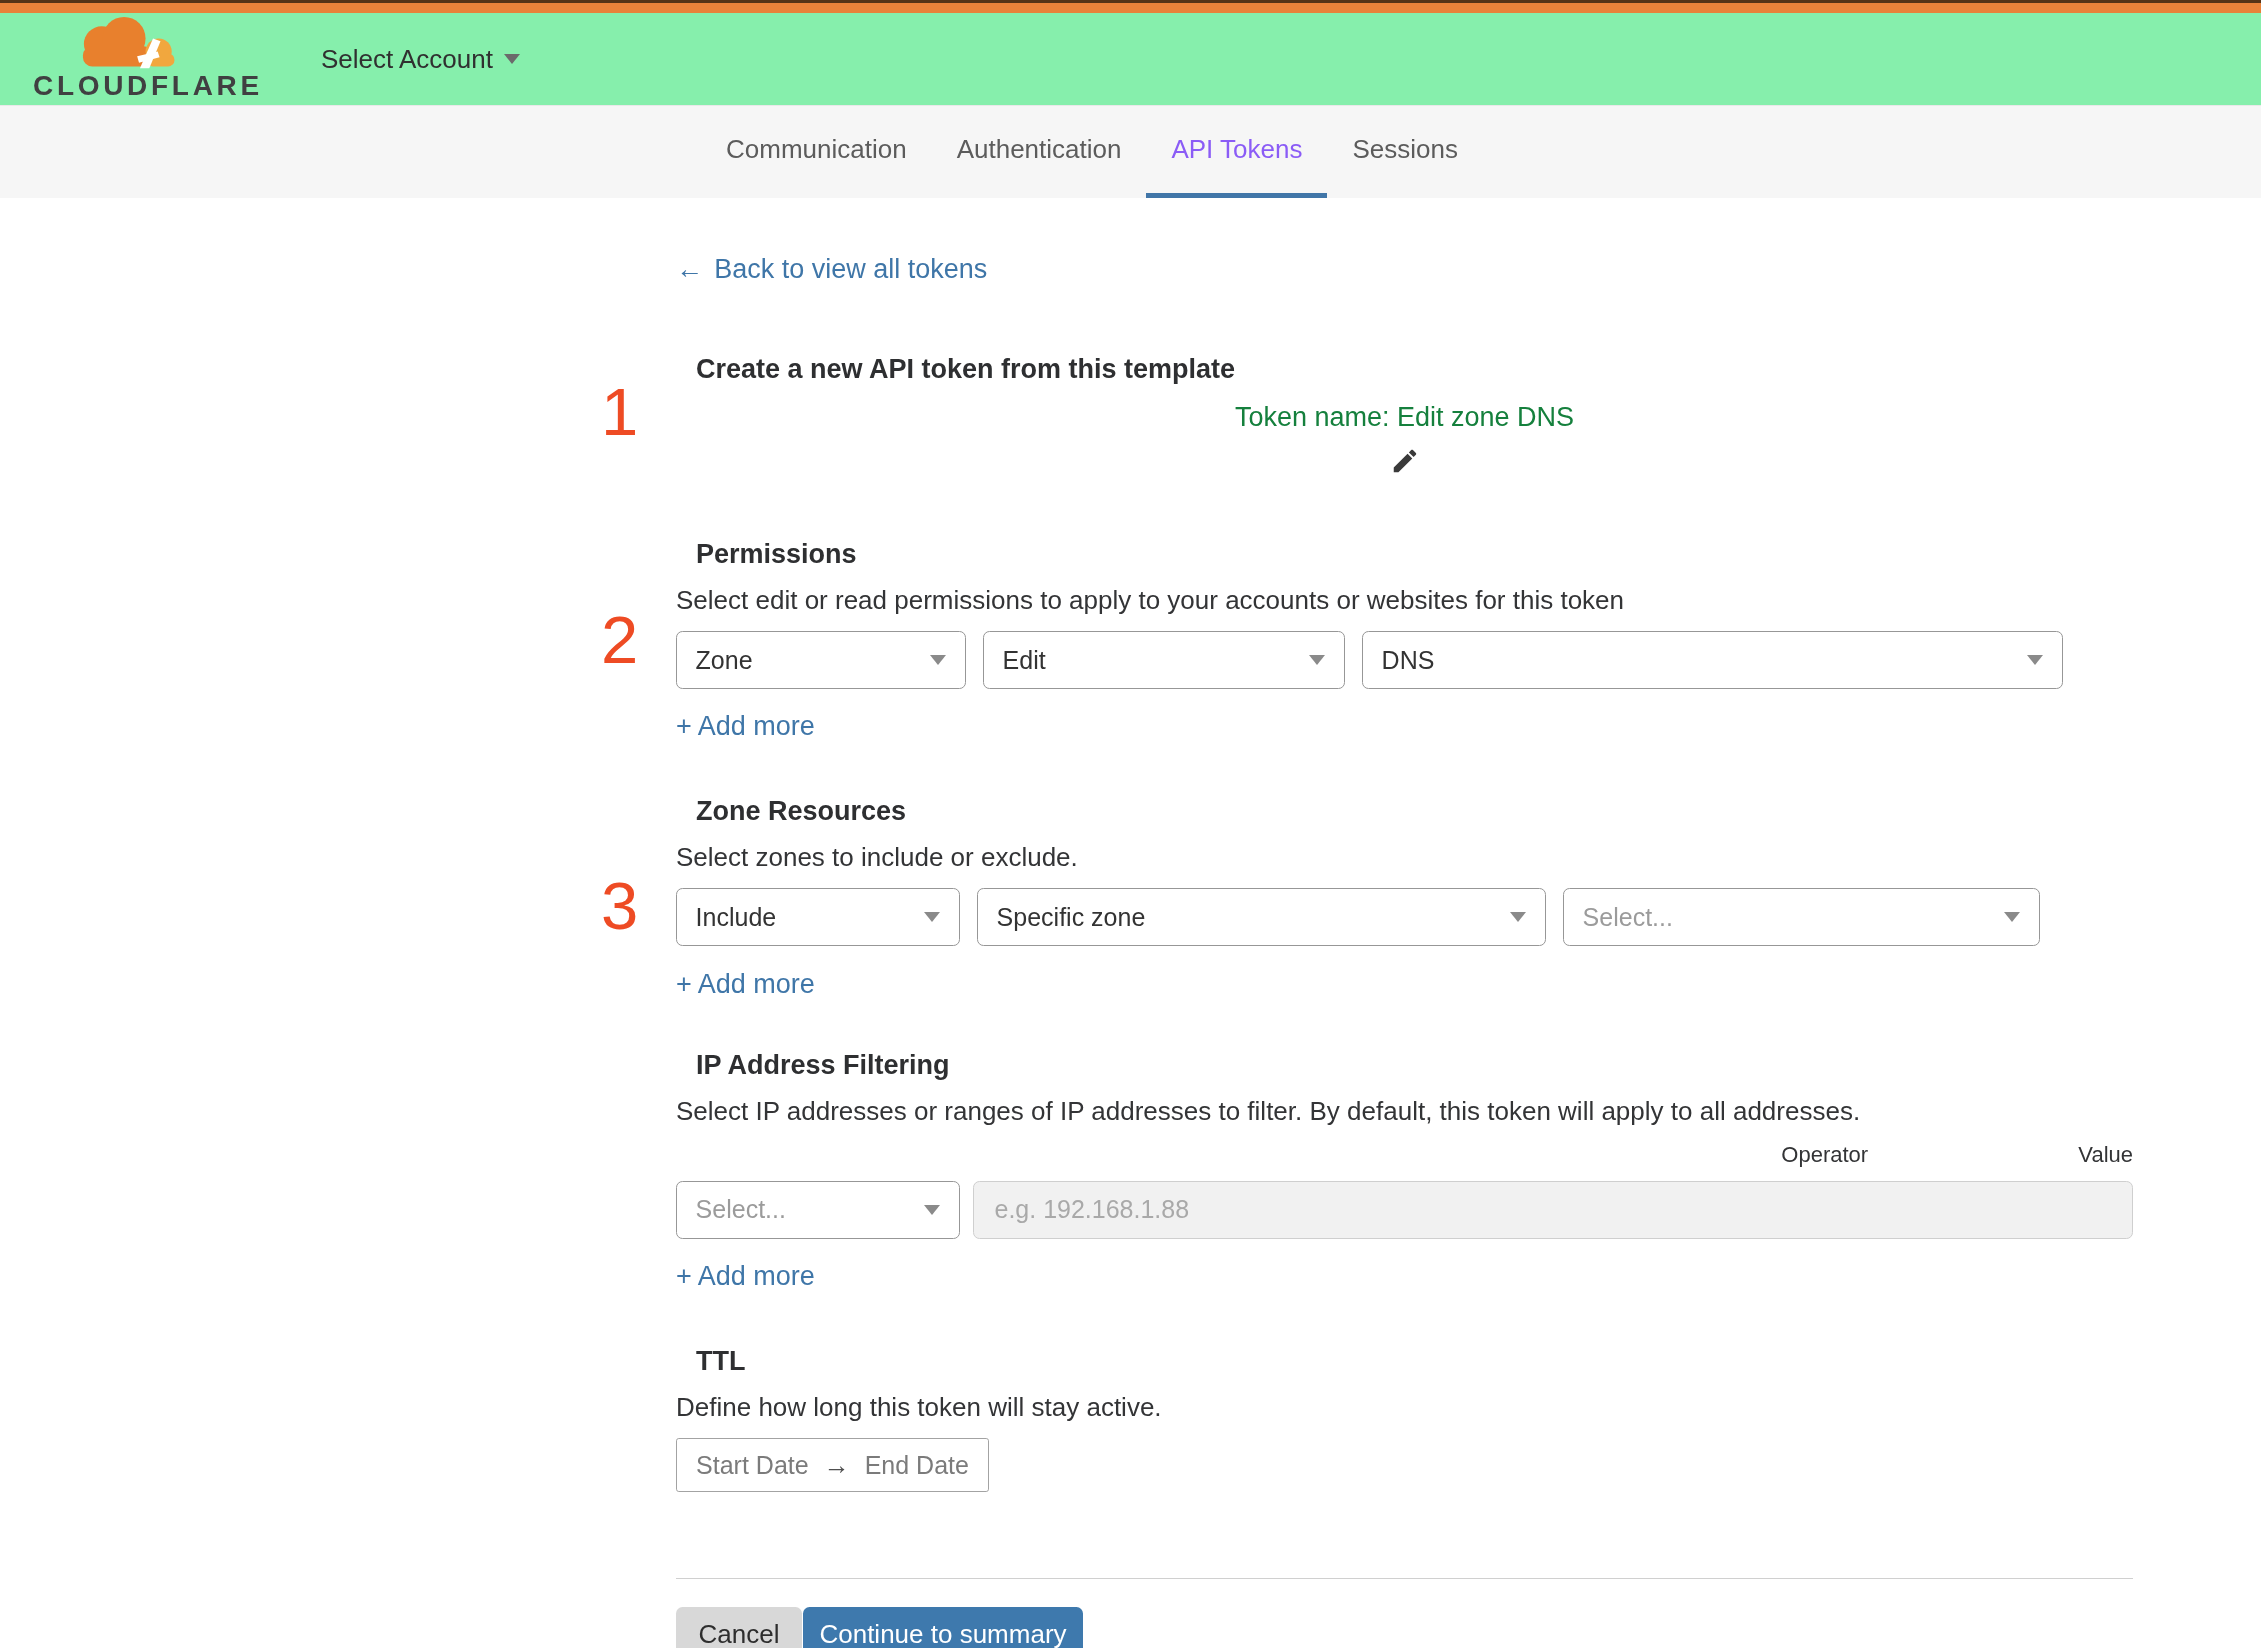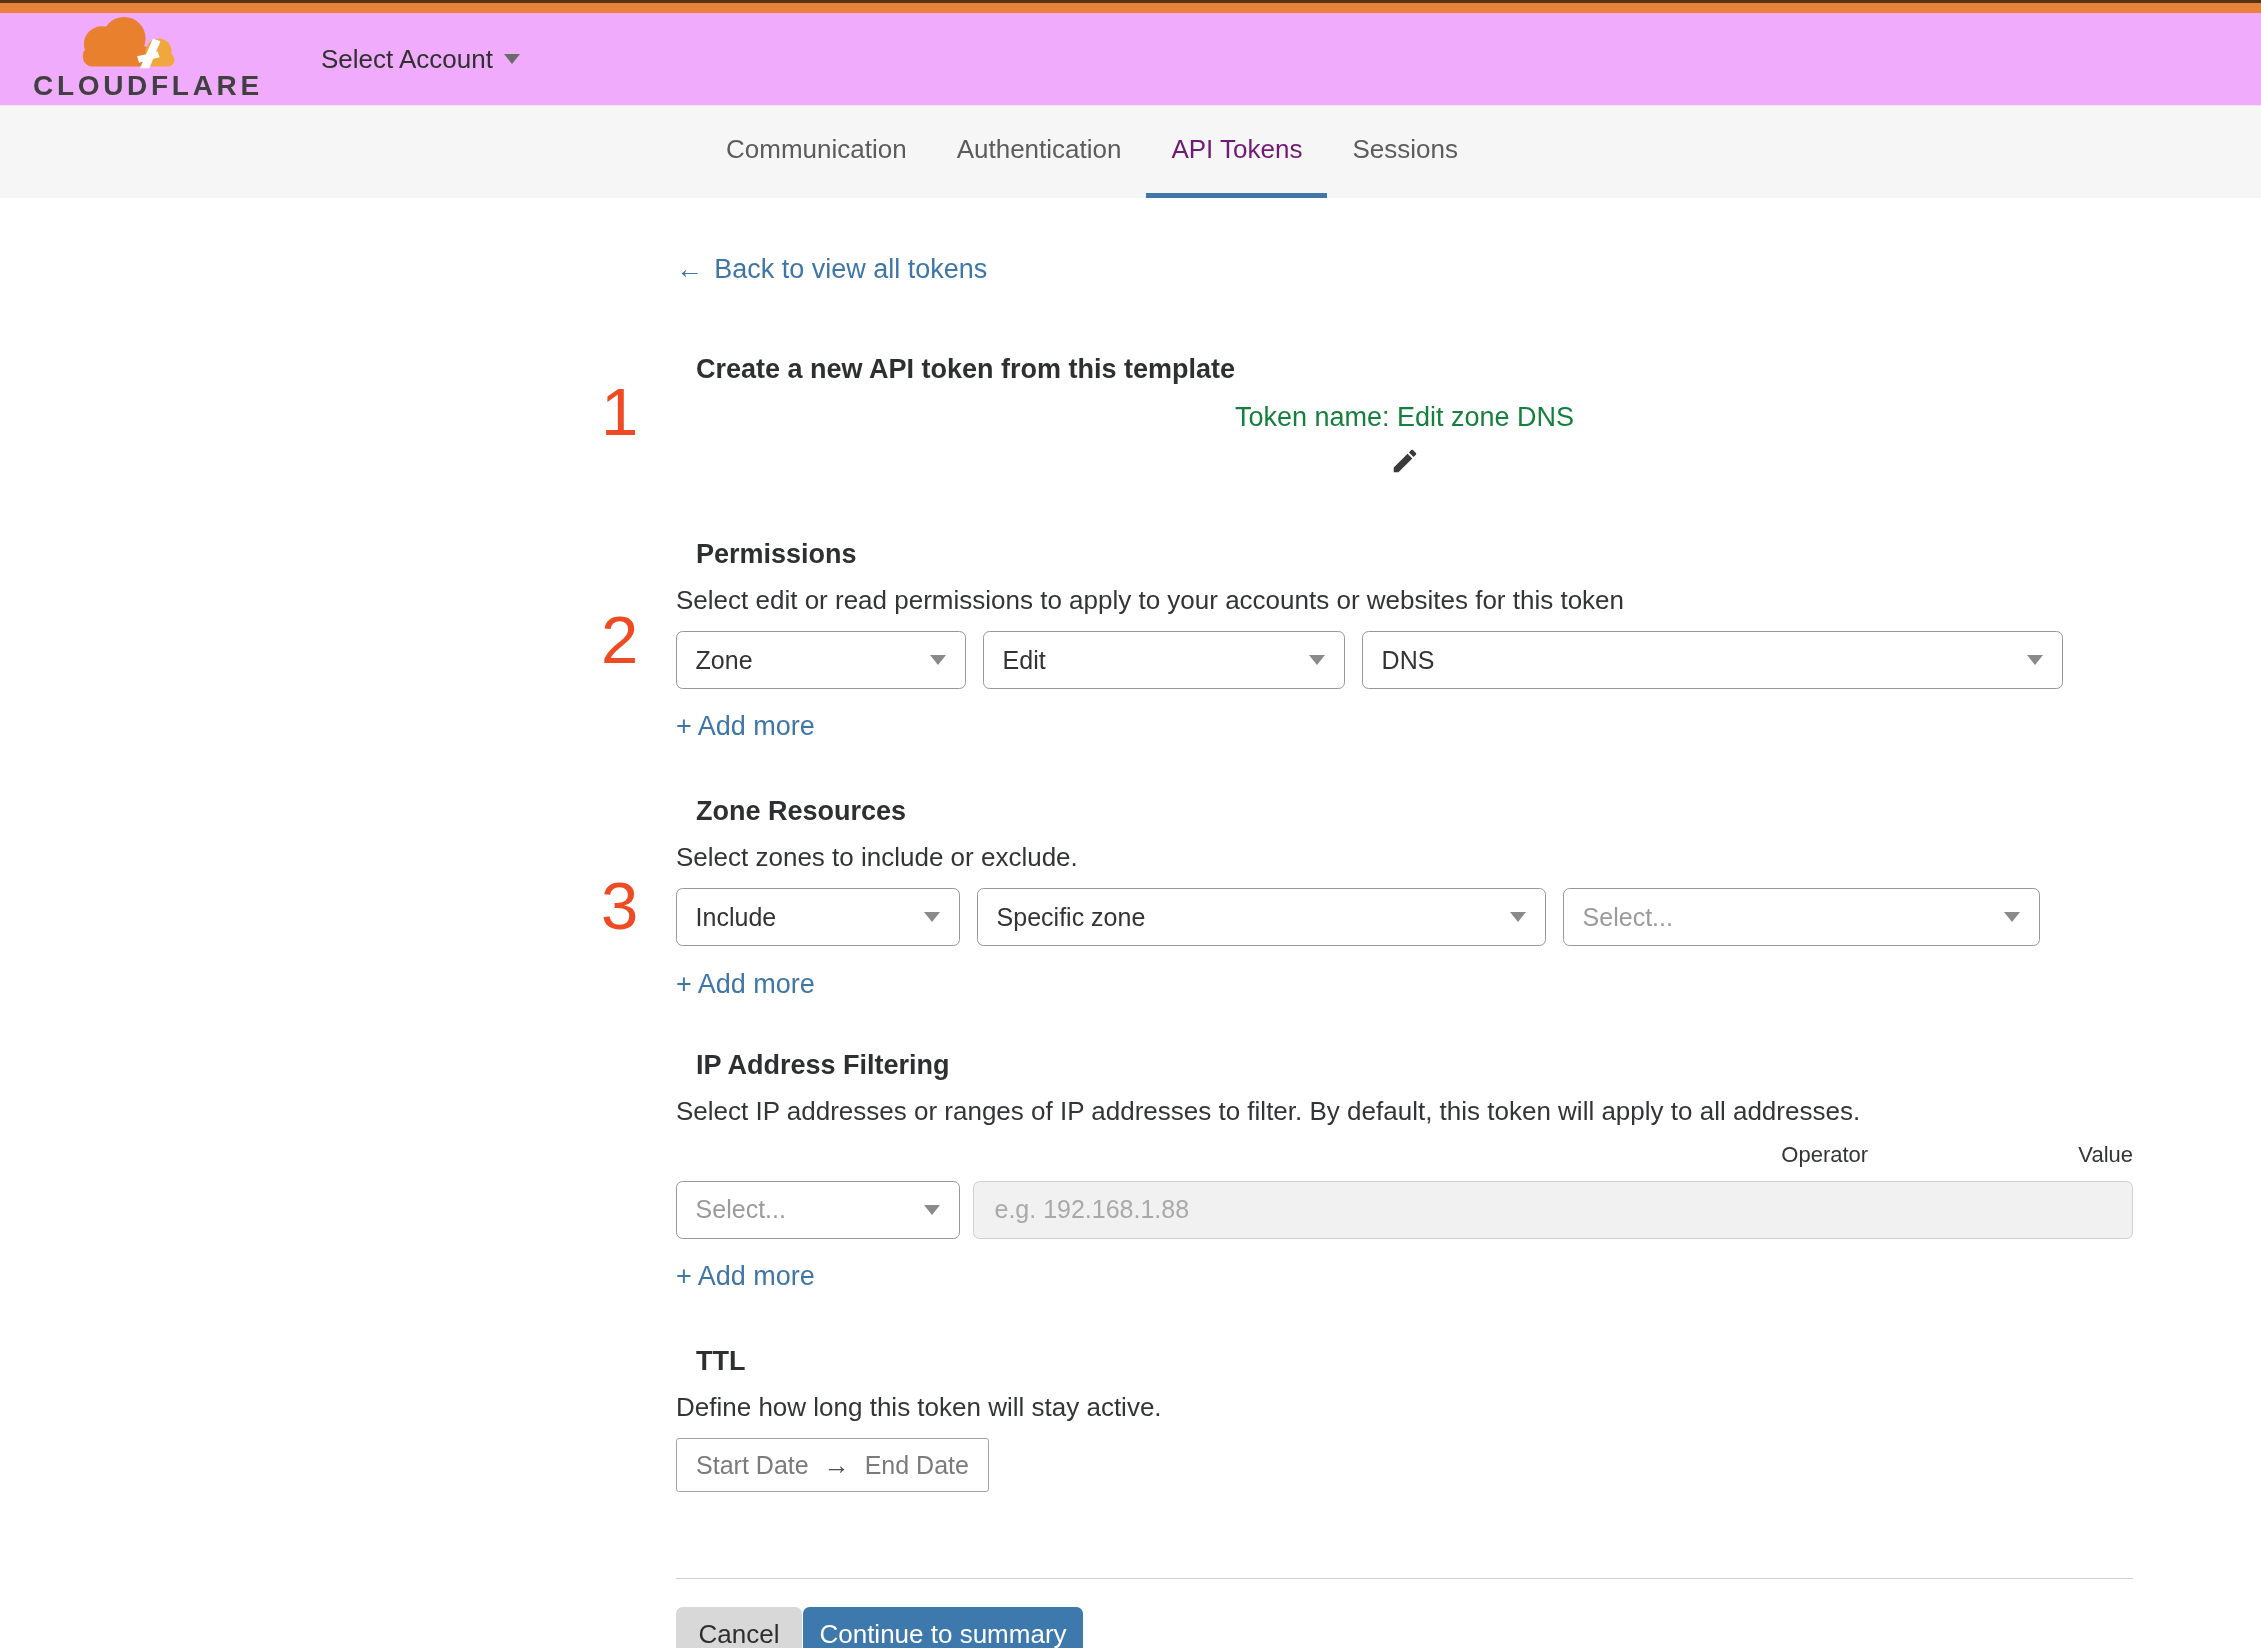--- a/index.html
+++ b/index.html
@@ -4,32 +4,32 @@
 <style>
   * { margin:0; padding:0; box-sizing:border-box; }
   html,body { background:#ffffff; }
   body { font-family:"Liberation Sans", sans-serif; color:#363636; }
   .page { position:relative; width:2262px; height:1648px; background:#fff; overflow:hidden; }
 
   
   .topbar { height:13px; background:#e8823a; border-top:3.7px solid rgba(58,38,18,0.85); }
 
   
-  .header { height:92px; background:#f0abfc; display:flex; align-items:center; }
+  .header { height:92px; background:#86efac; display:flex; align-items:center; }
   .logo { margin-left:33px; display:flex; flex-direction:column; align-items:flex-start; }
   .logo svg { margin-left:35px; display:block; }
   .logo-text { font-size:28px; font-weight:700; letter-spacing:3.7px; color:#404041; margin-top:-3.7px; }
   .account { margin-left:58px; display:flex; align-items:center; gap:11.2px; font-size:26px; color:#303030; cursor:pointer; }
   .caret-dark { width:0; height:0; border-left:8.4px solid transparent; border-right:8.4px solid transparent; border-top:10.3px solid #6b6b6b; }
 
   
   .tabstrip { height:93px; background:#f6f6f6; border-top:0.9px solid #e9e9e9; }
   .tabs { display:flex; margin-left:701px; height:100%; }
   .tab { display:flex; align-items:center; padding:0 25px; font-size:26px; color:#5c5c5c; cursor:pointer; border-bottom:5.6px solid transparent; }
-  .tab.active { color:#701a75; border-bottom-color:#4176a8; }
+  .tab.active { color:#8b5cf6; border-bottom-color:#4176a8; }
 
   
   .content { position:relative; margin-left:676px; width:1457px; }
 
   .backlink { margin-top:56px; display:inline-flex; align-items:center; gap:11.2px; color:#3f76a8; font-size:27px; cursor:pointer; }
 
   .section { position:relative; }
   .stepnum { position:absolute; left:-75px; font-size:67px; line-height:1; color:#ee4b24; }
 
   h2.sec-title { font-size:27px; font-weight:700; color:#2e2f31;margin-left:20px; }

